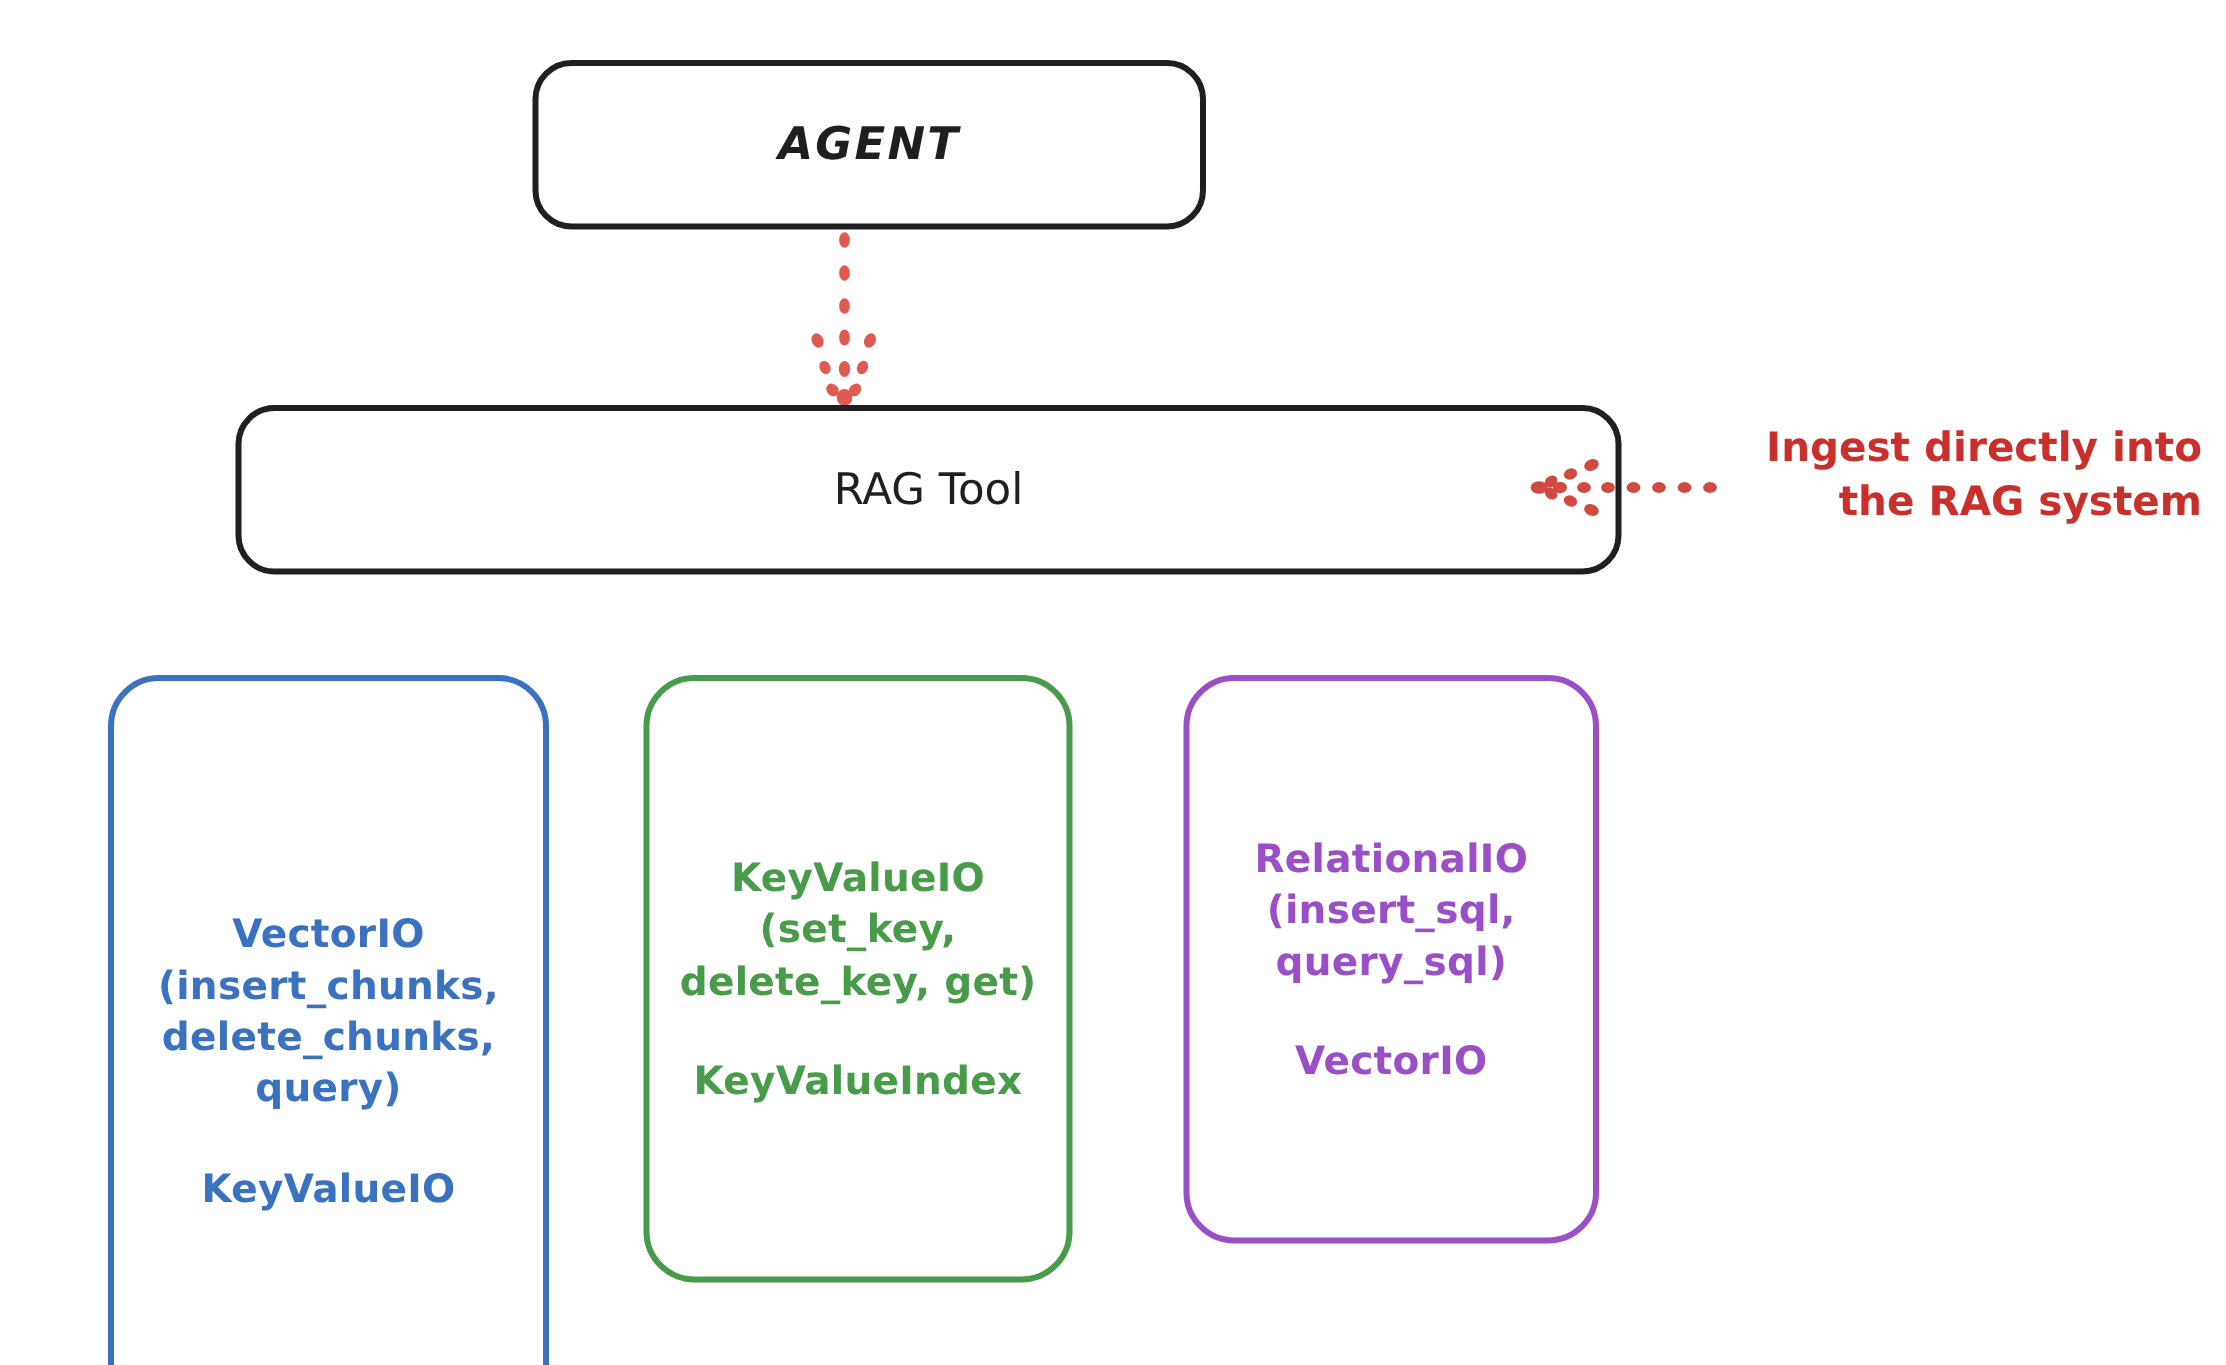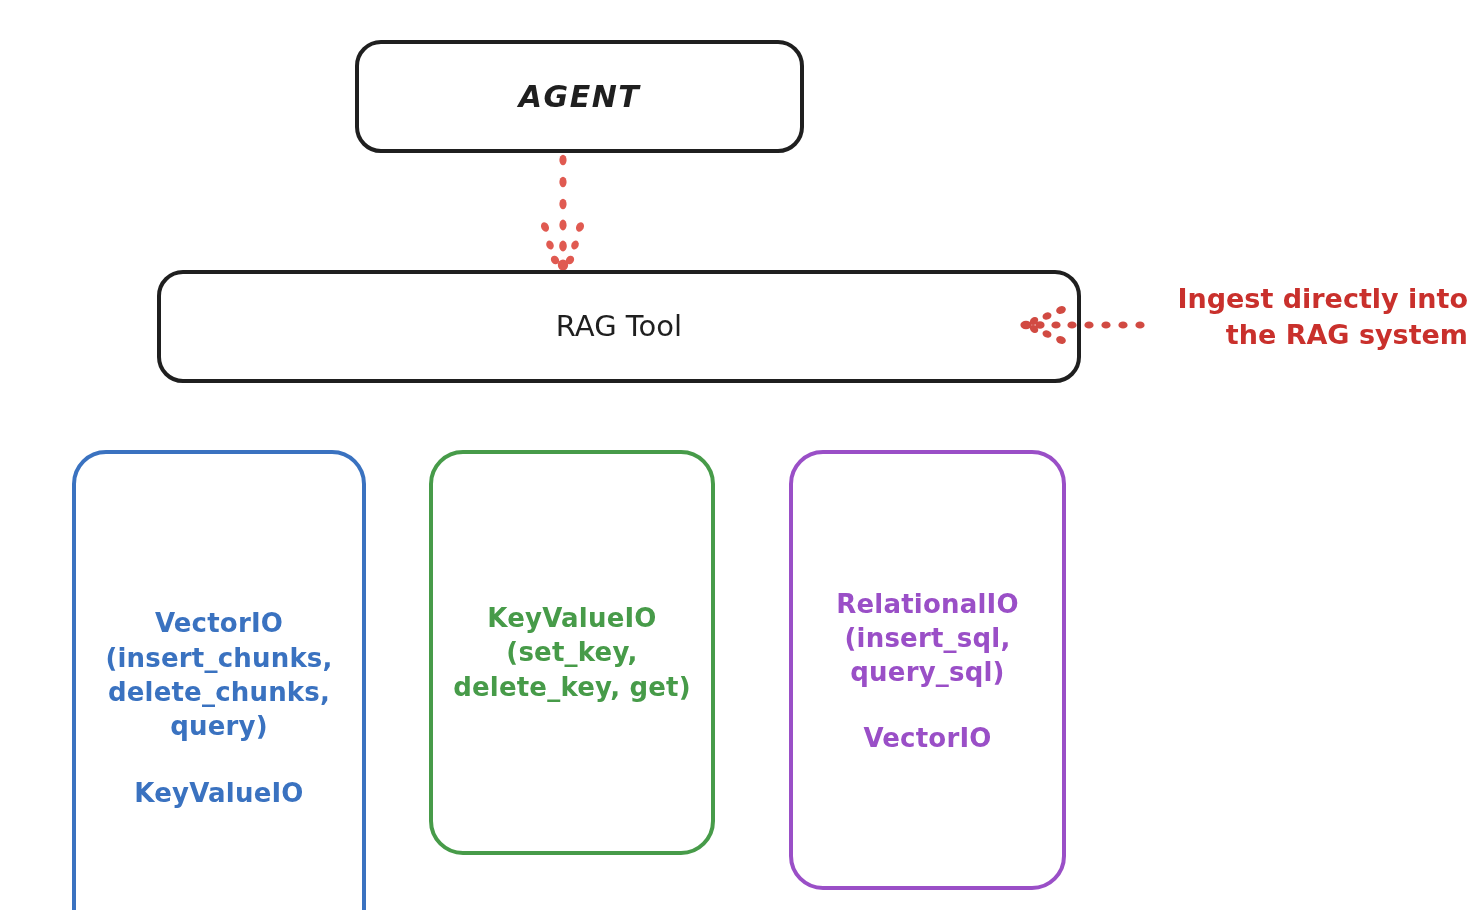--- a/index.html
+++ b/index.html
@@ -102,21 +102,21 @@
     height: 405px;
     border-color: #479b49;
   }
   #keyvalue-node .node-label,
   #keyvalue-node .sub-label { color: #479b49; }
 
   #relational-node {
     left: 789px;
     top: 450px;
     width: 277px;
-    height: 440px;
+    height: 379px;
     border-color: #9a4fc7;
   }
   #relational-node .node-label,
   #relational-node .sub-label { color: #9a4fc7; }
 
   
   .connector {
     position: absolute;
     pointer-events: none;
   }
@@ -195,20 +195,21 @@
 (insert_chunks,
 delete_chunks,
 query)</span>
     <span class="sub-label">KeyValueIO</span>
   </div>
 
   <div class="node store" id="keyvalue-node">
     <span class="node-label">KeyValueIO
 (set_key,
 delete_key, get)</span>
+    <span class="sub-label">KeyValueIndex</span>
   </div>
 
   <div class="node store" id="relational-node">
     <span class="node-label">RelationalIO
 (insert_sql,
 query_sql)</span>
     <span class="sub-label">VectorIO</span>
   </div>
 
 </div>

